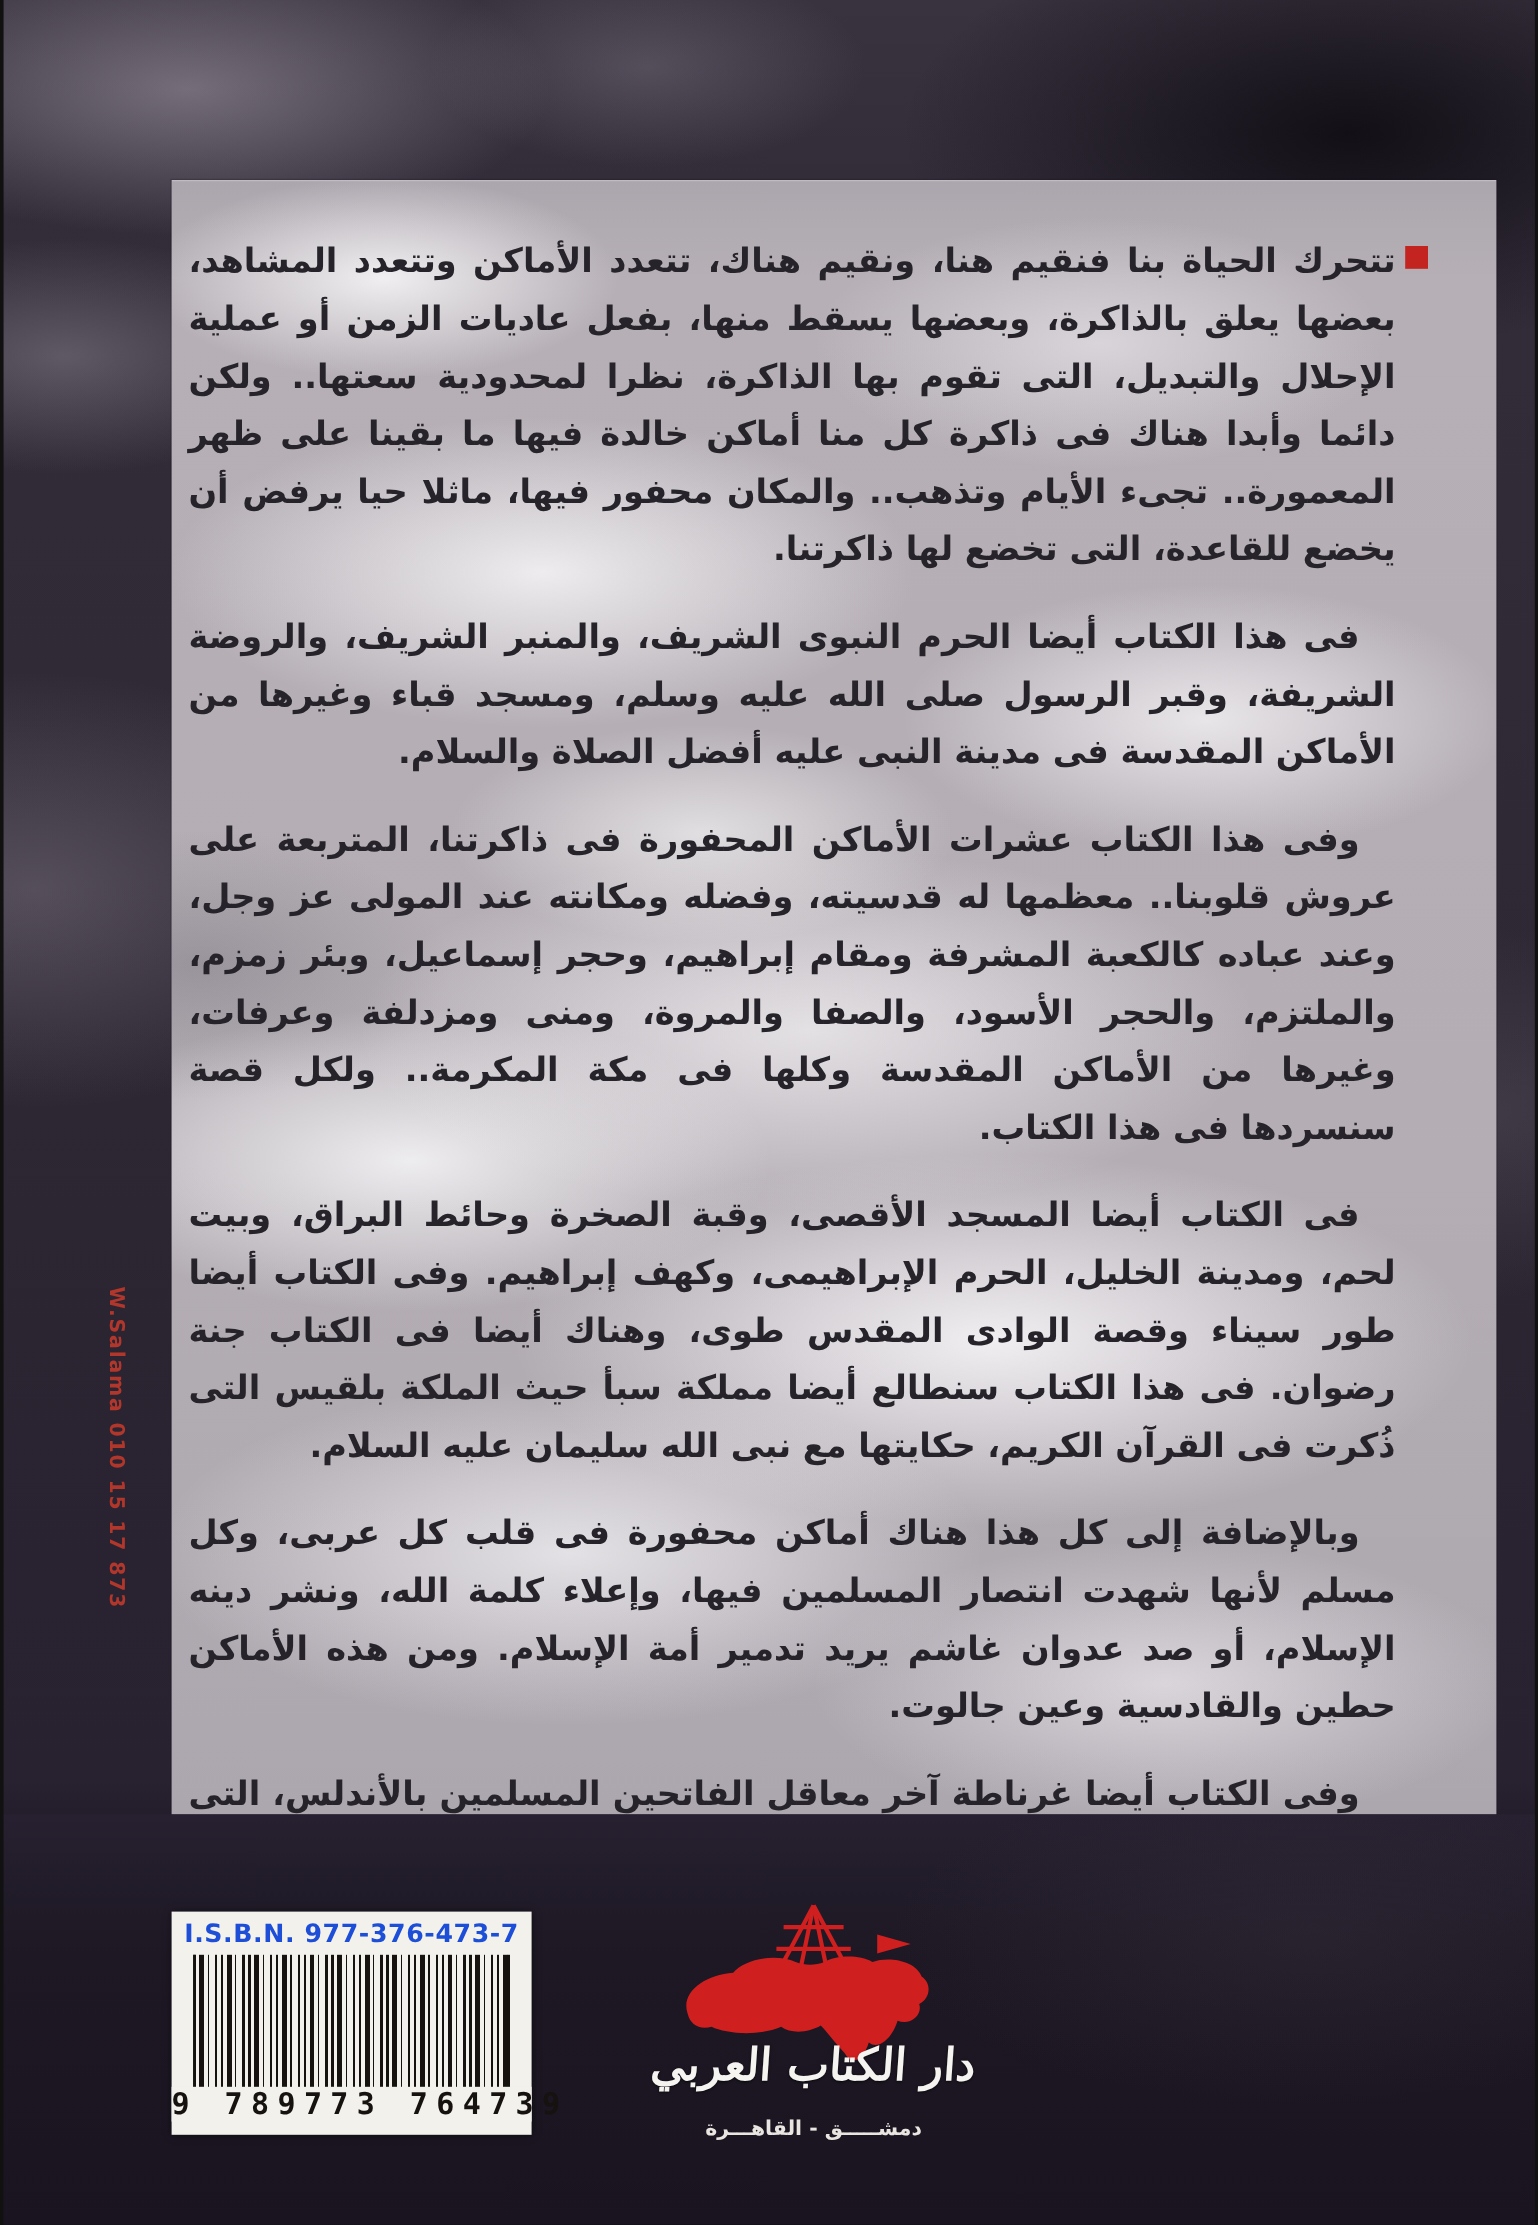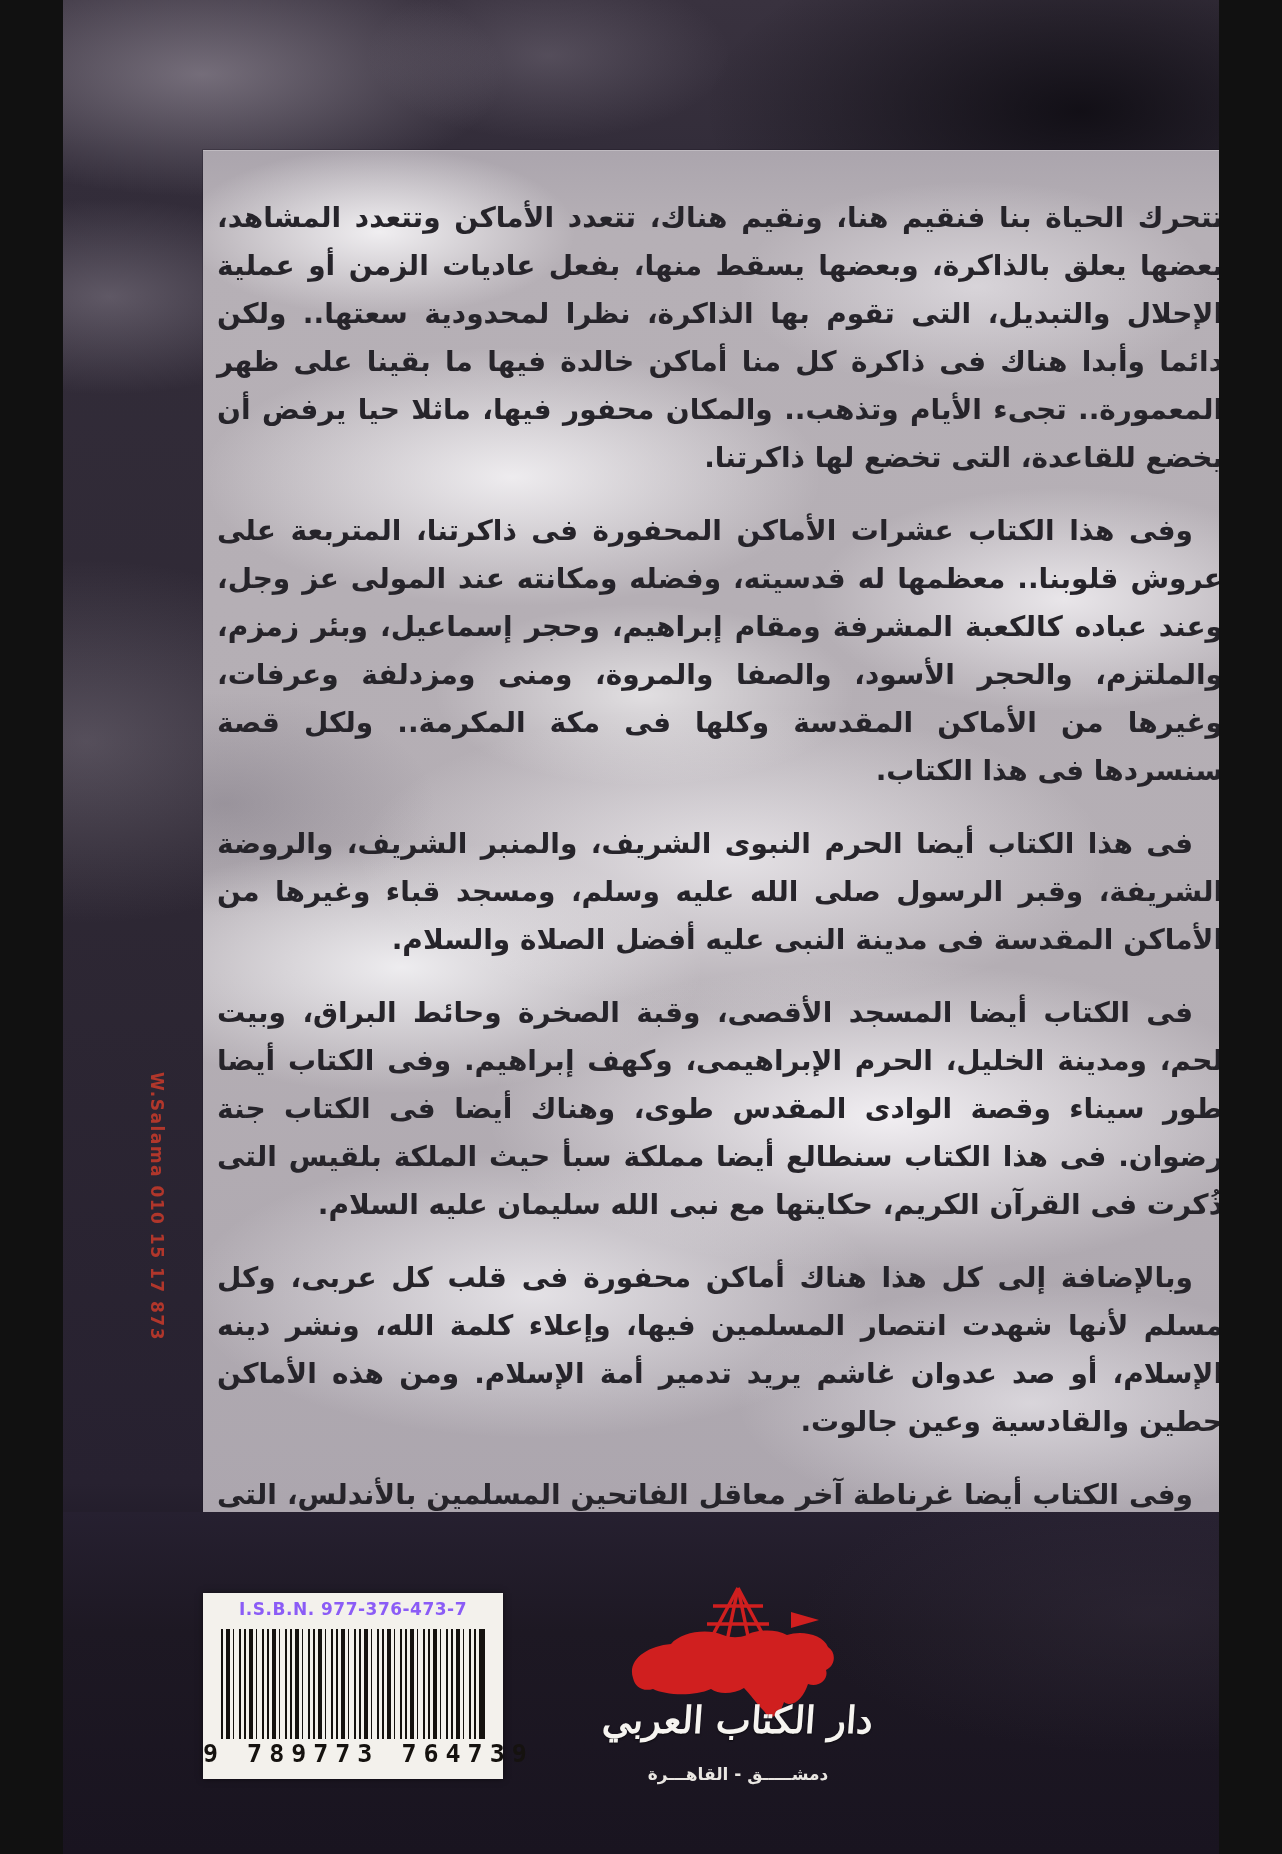--- a/index.html
+++ b/index.html
@@ -7,21 +7,21 @@
     --spine-red:#c0392b;
     --logo-red:#d01f1f;
     --text-dark:#26242a;
     --panel-light:#b4aeb4;
     --panel-white:#f3f1ec;
     --footer-dark:#1d1823;
   }
   html,body{margin:0;padding:0;background:#111;}
   .page{
     position:relative;
-    width:1156px;height:1854px;
+    width:1276px;height:1854px;
     margin:0 auto;
     overflow:hidden;
     font-family:"DejaVu Sans",sans-serif;
     
     background:
       radial-gradient(ellipse 420px 170px at 12% 4%, rgba(168,160,172,.55), rgba(168,160,172,0) 72%),
       radial-gradient(ellipse 300px 140px at 4% 16%, rgba(150,142,155,.45), rgba(150,142,155,0) 70%),
       radial-gradient(ellipse 260px 120px at 42% 3%, rgba(140,132,146,.35), rgba(140,132,146,0) 70%),
       radial-gradient(ellipse 500px 240px at 88% 6%, rgba(12,10,16,.85), rgba(12,10,16,0) 75%),
       radial-gradient(ellipse 420px 260px at 2% 40%, rgba(158,150,162,.35), rgba(158,150,162,0) 70%),
@@ -80,21 +80,21 @@
   }
   
   .barcode-panel{
     position:absolute;left:140px;top:81px;width:300px;height:186px;
     background:var(--panel-white,#f3f1ec);
     box-shadow:0 0 6px rgba(0,0,0,.5);
   }
   .isbn-label{
     margin-top:6px;
     text-align:center;
-    color:#8b5cf6;font-size:17px;font-weight:bold;letter-spacing:.5px;
+    color:#1d4ed8;font-size:21px;font-weight:bold;letter-spacing:.5px;
     font-family:"DejaVu Sans",sans-serif;
     white-space:nowrap;
   }
   .barcode-bars{
     position:absolute;left:18px;right:18px;top:36px;height:112px;
     background:repeating-linear-gradient(90deg,
       #15120f 0 2px, transparent 2px 5px,
       #15120f 5px 9px, transparent 9px 12px,
       #15120f 12px 13px, transparent 13px 18px,
       #15120f 18px 20px, transparent 20px 23px);
@@ -138,22 +138,22 @@
   }
 </style>
 </head>
 <body>
 
 <div class="page">
 
   <div class="panel">
     <div class="blurb">
       <p class="first">تتحرك الحياة بنا فنقيم هنا، ونقيم هناك، تتعدد الأماكن وتتعدد المشاهد، بعضها يعلق بالذاكرة، وبعضها يسقط منها، بفعل عاديات الزمن أو عملية الإحلال والتبديل، التى تقوم بها الذاكرة، نظرا لمحدودية سعتها.. ولكن دائما وأبدا هناك فى ذاكرة كل منا أماكن خالدة فيها ما بقينا على ظهر المعمورة.. تجىء الأيام وتذهب.. والمكان محفور فيها، ماثلا حيا يرفض أن يخضع للقاعدة، التى تخضع لها ذاكرتنا.</p>
+      <p>فى هذا الكتاب أيضا الحرم النبوى الشريف، والمنبر الشريف، والروضة الشريفة، وقبر الرسول صلى الله عليه وسلم، ومسجد قباء وغيرها من الأماكن المقدسة فى مدينة النبى عليه أفضل الصلاة والسلام.</p>
       <p>وفى هذا الكتاب عشرات الأماكن المحفورة فى ذاكرتنا، المتربعة على عروش قلوبنا.. معظمها له قدسيته، وفضله ومكانته عند المولى عز وجل، وعند عباده كالكعبة المشرفة ومقام إبراهيم، وحجر إسماعيل، وبئر زمزم، والملتزم، والحجر الأسود، والصفا والمروة، ومنى ومزدلفة وعرفات، وغيرها من الأماكن المقدسة وكلها فى مكة المكرمة.. ولكل قصة سنسردها فى هذا الكتاب.</p>
-      <p>فى هذا الكتاب أيضا الحرم النبوى الشريف، والمنبر الشريف، والروضة الشريفة، وقبر الرسول صلى الله عليه وسلم، ومسجد قباء وغيرها من الأماكن المقدسة فى مدينة النبى عليه أفضل الصلاة والسلام.</p>
       <p>فى الكتاب أيضا المسجد الأقصى، وقبة الصخرة وحائط البراق، وبيت لحم، ومدينة الخليل، الحرم الإبراهيمى، وكهف إبراهيم. وفى الكتاب أيضا طور سيناء وقصة الوادى المقدس طوى، وهناك أيضا فى الكتاب جنة رضوان. فى هذا الكتاب سنطالع أيضا مملكة سبأ حيث الملكة بلقيس التى ذُكرت فى القرآن الكريم، حكايتها مع نبى الله سليمان عليه السلام.</p>
       <p>وبالإضافة إلى كل هذا هناك أماكن محفورة فى قلب كل عربى، وكل مسلم لأنها شهدت انتصار المسلمين فيها، وإعلاء كلمة الله، ونشر دينه الإسلام، أو صد عدوان غاشم يريد تدمير أمة الإسلام. ومن هذه الأماكن حطين والقادسية وعين جالوت.</p>
       <p>وفى الكتاب أيضا غرناطة آخر معاقل الفاتحين المسلمين بالأندلس، التى بكيناها جميعا عند سقوطها ولا نزال.. أماكن وأماكن فى القلب لا تزال تحيا داخلنا جميعا.</p>
     </div>
   </div>
 
   <div class="bullet"></div>
 
   <div class="spine-code">W.Salama 010 15 17 873</div>
 

